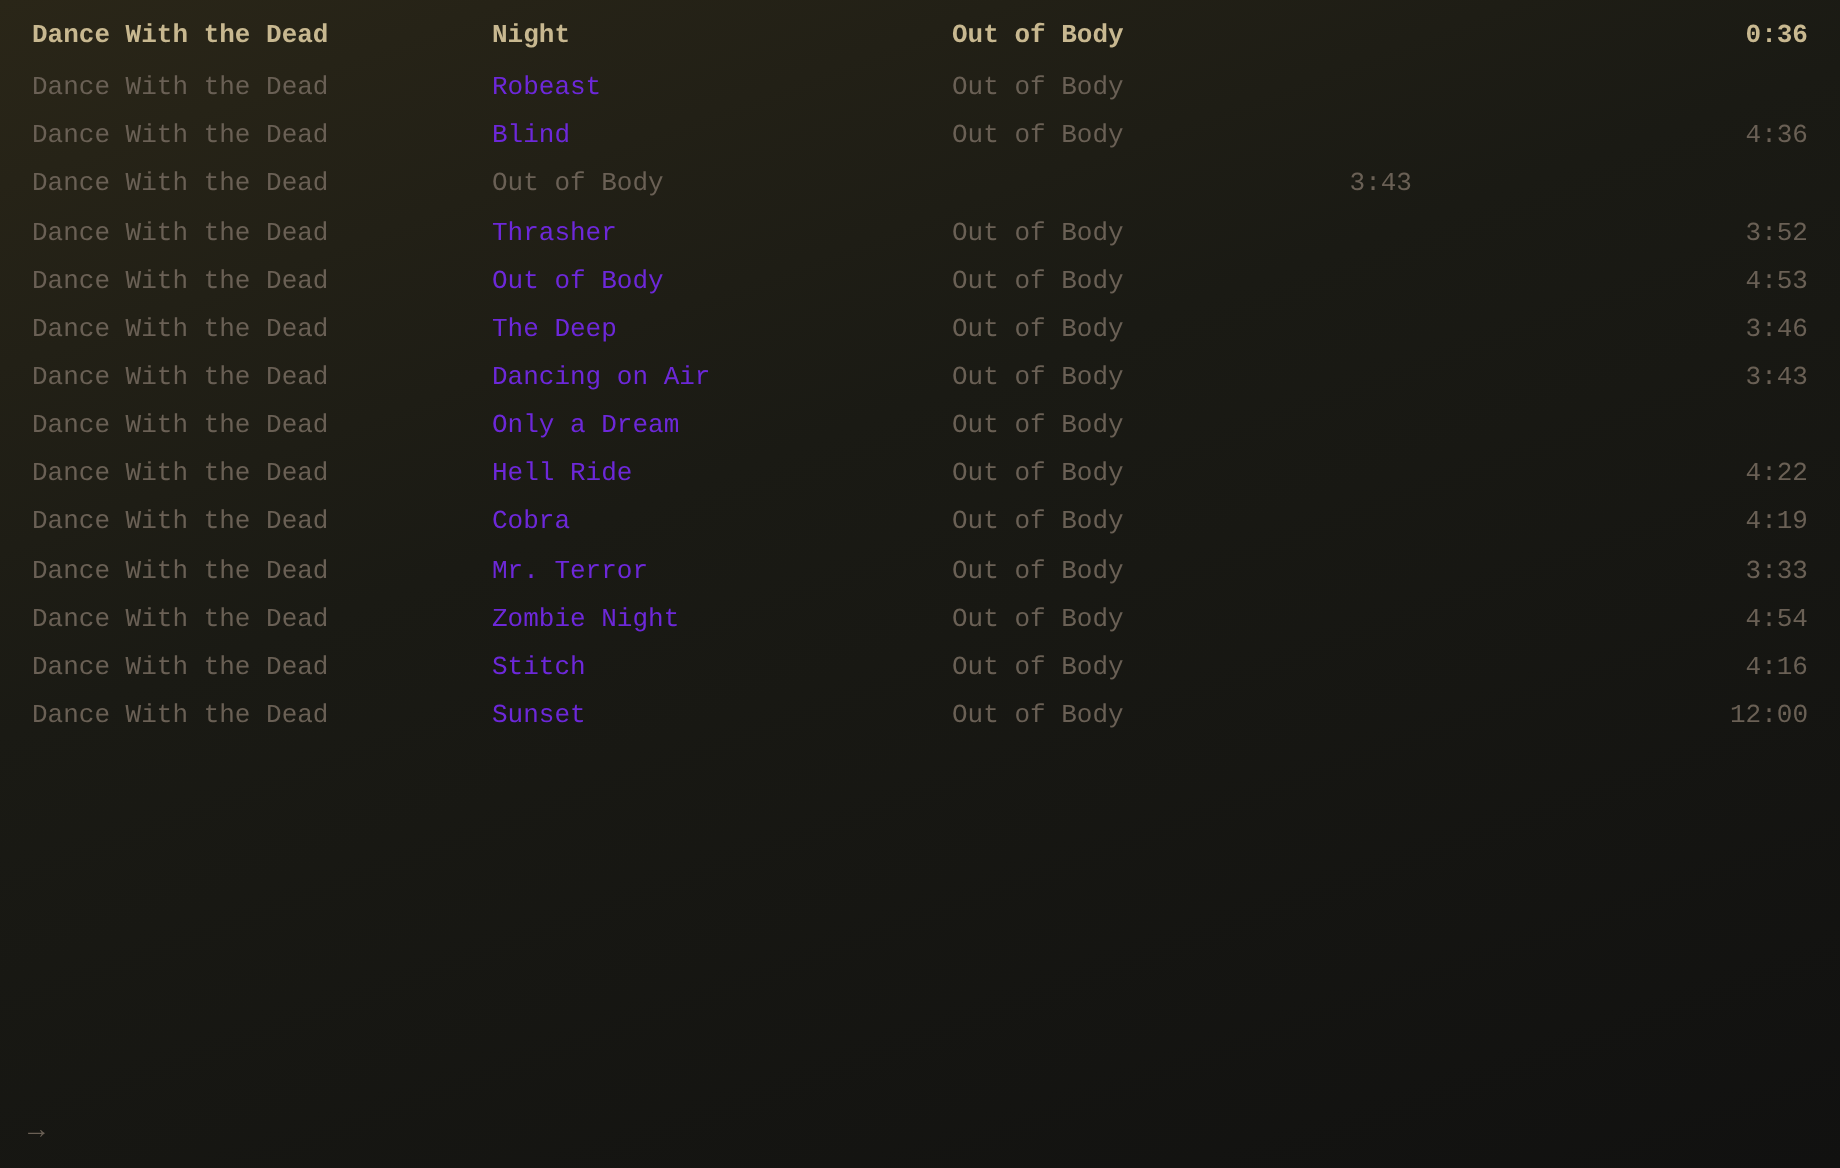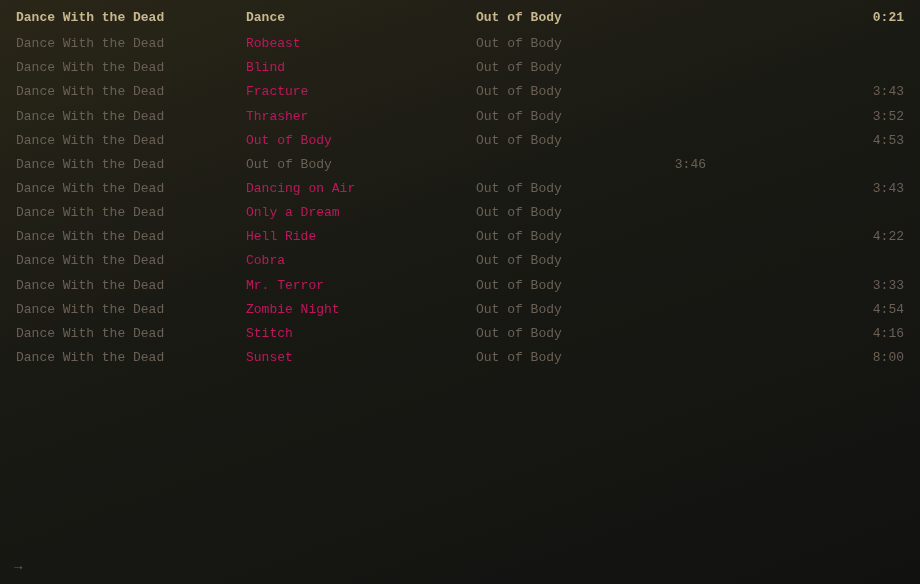--- a/index.html
+++ b/index.html
@@ -34,21 +34,21 @@
       color: #c8b890;
       font-weight: bold;
       margin-bottom: 2px;
     }
 
     .col-artist {
       color: #6a6055;
     }
 
     .col-track {
-      color: #be185d;
+      color: #6d28d9;
     }
 
     .col-album {
       color: #6a6055;
     }
 
     .col-duration {
       text-align: right;
       color: #6a6055;
     }
@@ -68,56 +68,57 @@
       font-size: 14px;
     }
   </style>
 </head>
 <body>
 
 <div class="table-container">
 
   <div class="table-row header-row">
     <span class="col-artist">Dance With the Dead</span>
-    <span class="col-track">Dance</span>
+    <span class="col-track">Night</span>
     <span class="col-album">Out of Body</span>
-    <span class="col-duration">0:21</span>
+    <span class="col-duration">0:36</span>
   </div>
 
   <div id="track-rows">
       <div class="table-row">
       <span class="col-artist">Dance With the Dead</span>
       <span class="col-track">Robeast</span>
       <span class="col-album">Out of Body</span>
     </div>
       <div class="table-row">
       <span class="col-artist">Dance With the Dead</span>
       <span class="col-track">Blind</span>
       <span class="col-album">Out of Body</span>
+      <span class="col-duration">4:36</span>
     </div>
       <div class="table-row">
       <span class="col-artist">Dance With the Dead</span>
-      <span class="col-track">Fracture</span>
       <span class="col-album">Out of Body</span>
       <span class="col-duration">3:43</span>
     </div>
       <div class="table-row">
       <span class="col-artist">Dance With the Dead</span>
       <span class="col-track">Thrasher</span>
       <span class="col-album">Out of Body</span>
       <span class="col-duration">3:52</span>
     </div>
       <div class="table-row">
       <span class="col-artist">Dance With the Dead</span>
       <span class="col-track">Out of Body</span>
       <span class="col-album">Out of Body</span>
       <span class="col-duration">4:53</span>
     </div>
       <div class="table-row">
       <span class="col-artist">Dance With the Dead</span>
+      <span class="col-track">The Deep</span>
       <span class="col-album">Out of Body</span>
       <span class="col-duration">3:46</span>
     </div>
       <div class="table-row">
       <span class="col-artist">Dance With the Dead</span>
       <span class="col-track">Dancing on Air</span>
       <span class="col-album">Out of Body</span>
       <span class="col-duration">3:43</span>
     </div>
       <div class="table-row">
@@ -128,20 +129,21 @@
       <div class="table-row">
       <span class="col-artist">Dance With the Dead</span>
       <span class="col-track">Hell Ride</span>
       <span class="col-album">Out of Body</span>
       <span class="col-duration">4:22</span>
     </div>
       <div class="table-row">
       <span class="col-artist">Dance With the Dead</span>
       <span class="col-track">Cobra</span>
       <span class="col-album">Out of Body</span>
+      <span class="col-duration">4:19</span>
     </div>
       <div class="table-row">
       <span class="col-artist">Dance With the Dead</span>
       <span class="col-track">Mr. Terror</span>
       <span class="col-album">Out of Body</span>
       <span class="col-duration">3:33</span>
     </div>
       <div class="table-row">
       <span class="col-artist">Dance With the Dead</span>
       <span class="col-track">Zombie Night</span>
@@ -151,19 +153,19 @@
       <div class="table-row">
       <span class="col-artist">Dance With the Dead</span>
       <span class="col-track">Stitch</span>
       <span class="col-album">Out of Body</span>
       <span class="col-duration">4:16</span>
     </div>
       <div class="table-row">
       <span class="col-artist">Dance With the Dead</span>
       <span class="col-track">Sunset</span>
       <span class="col-album">Out of Body</span>
-      <span class="col-duration">8:00</span>
+      <span class="col-duration">12:00</span>
     </div>
     </div>
 
 </div>
 
 <div class="bottom-arrow">→</div>
 
 </body></html>

